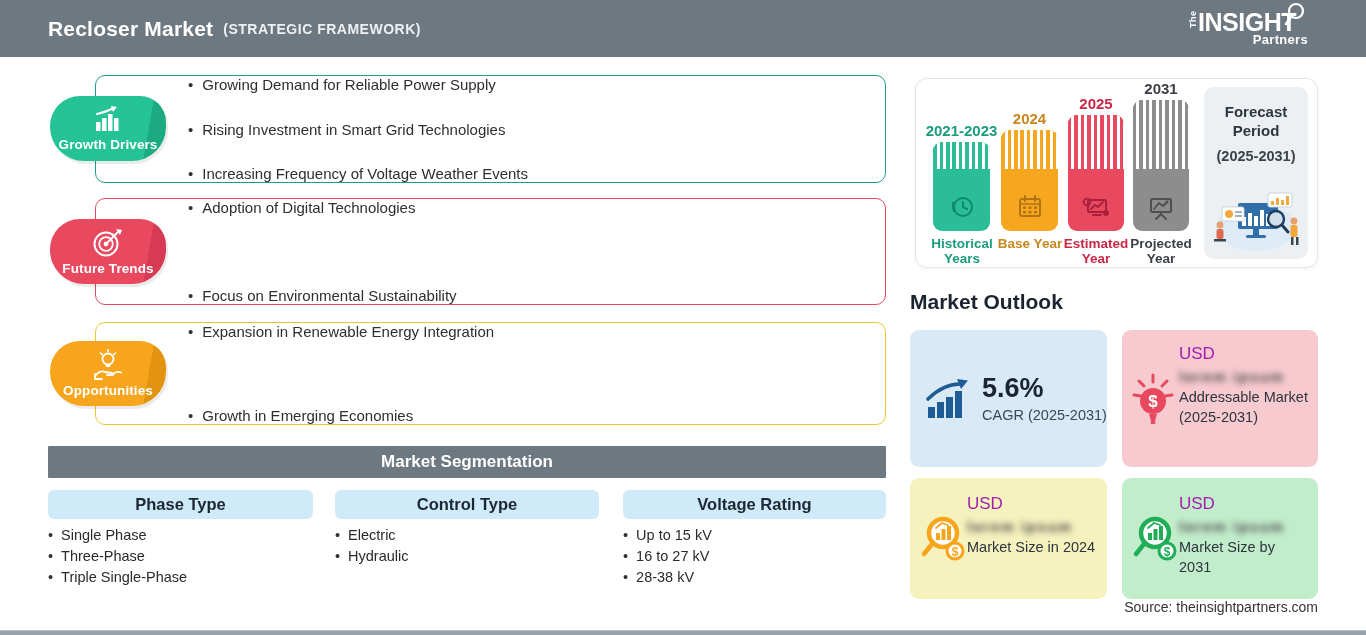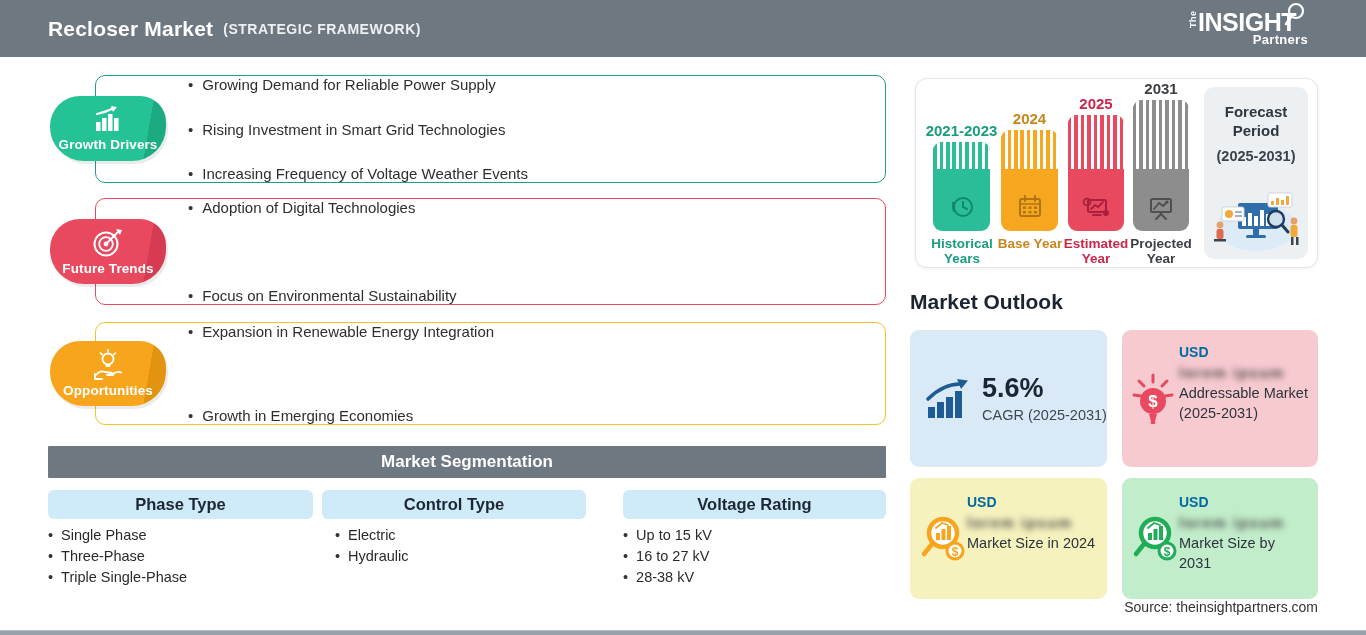--- a/index.html
+++ b/index.html
@@ -41,21 +41,21 @@
   .pill.opps    { top:341px; background:linear-gradient(100deg,#f6a51d 82%,#e2930f 82%); }
 
   
   .seg-bar { left:48px; top:446px; width:838px; height:32px; background:#6e7881;
              border-radius:1px; display:flex; align-items:center; justify-content:center; }
   .seg-bar span { color:#fff; font-size:17px; font-weight:700; }
   .seg-head { top:490px; height:29px; background:#cfeaf8; border-radius:6px;
               display:flex; align-items:center; justify-content:center;
               font-size:16.5px; font-weight:700; color:#1d2733; }
   .seg-head.c1 { left:48px;  width:265px; }
-  .seg-head.c2 { left:322px; width:264px; }
+  .seg-head.c2 { left:335px; width:264px; }
   .seg-head.c3 { left:623px; width:263px; }
   .seg-list { top:525px; list-style:none; }
   .seg-list.c1 { left:48px; }
   .seg-list.c2 { left:335px; }
   .seg-list.c3 { left:623px; }
   .seg-list li { font-size:14.5px; color:#2a2a2a; line-height:21px; display:flex; align-items:baseline; }
   .seg-list li::before { content:"•"; margin-right:8px; color:#333; }
 
   
   .tl-panel { left:915px; top:78px; width:403px; height:190px; background:#fff;
@@ -81,21 +81,21 @@
   .card.c-cagr { left:910px;  top:330px; width:197px; height:137px; background:#d9eaf6;
                  display:flex; align-items:center; padding-left:14px; gap:10px; }
   .card.c-pink  { left:1122px; top:330px; width:196px; height:137px; background:#f7cad0; }
   .card.c-yellow{ left:910px;  top:478px; width:197px; height:121px; background:#f6f2be; }
   .card.c-green { left:1122px; top:478px; width:196px; height:121px; background:#c2edcb; }
   .cagr-val { font-size:27px; font-weight:800; color:#1a2533; line-height:1.1; }
   .cagr-lbl { font-size:14.5px; color:#3c4754; margin-top:3px; }
   .card-icon { position:absolute; left:7px; top:50%; transform:translateY(-50%); }
   .card-body { position:absolute; left:57px; top:14px; right:10px; }
   .card.c-yellow .card-body, .card.c-green .card-body { top:16px; }
-  .card-cur { font-size:14px; font-weight:700; color:#0369a1; }
+  .card-cur { font-size:17px; font-weight:400; color:#a21caf; }
   .card-blur { font-size:15px; font-weight:700; color:#4a4a4a; filter:blur(3.2px);
                letter-spacing:1.5px; margin:4px 0 3px; }
   .card-lbl { font-size:14.5px; color:#2c343d; line-height:1.35; }
 
   .source { right:48px; top:599px; font-size:14px; color:#333; }
   .bottom-strip { left:0; right:0; bottom:0; height:5px; background:#99a1a8; border-top:1px solid #b9bfc4; }
 </style>
 </head>
 <body>
 

